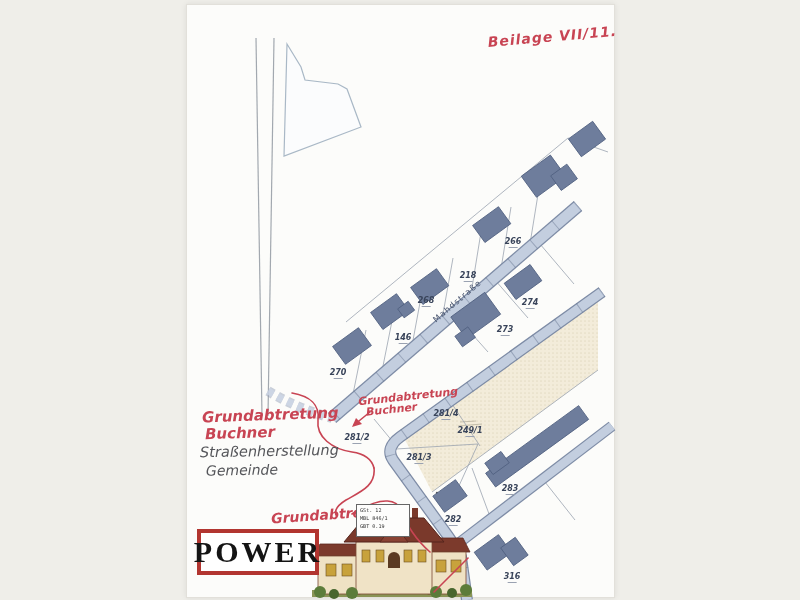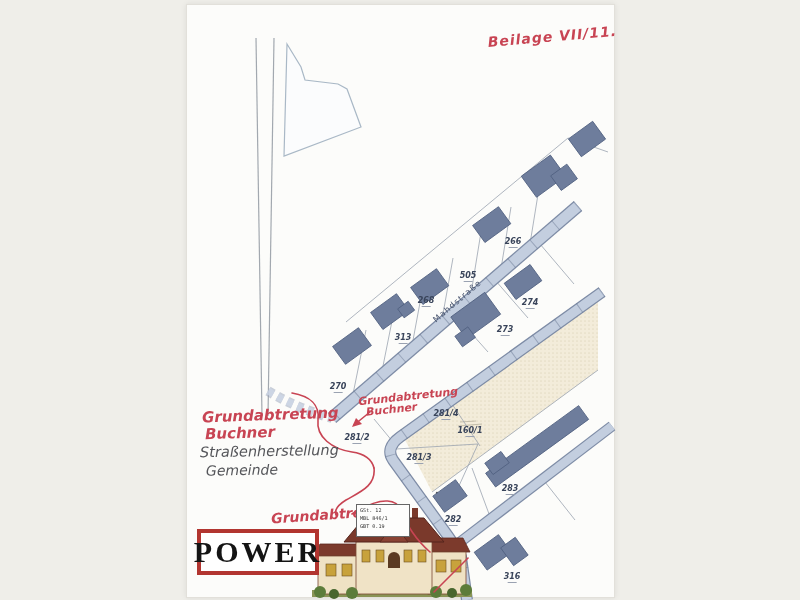--- a/index.html
+++ b/index.html
@@ -157,30 +157,30 @@
     <g fill="none" stroke="#c84453" stroke-width="1.6" stroke-linecap="round">
       <path d="M292,393 C310,396 320,405 318,420 C316,437 332,449 352,452 C366,454 372,460 374,468"></path>
       <path d="M374,468 C376,486 360,492 346,500 C338,505 334,510 336,515"></path>
       <path d="M352,514 C384,494 398,500 402,512 C406,524 416,540 430,552"></path>
       <path d="M468,558 L434,592"></path>
       <line x1="370" y1="412" x2="354" y2="425"></line>
       <polygon points="352,427 362,424 356,418" fill="#c84453" stroke="none"></polygon>
     </g>
   </svg>
 
-  <div class="plabel" style="left:338px;top:388px">270</div>
-  <div class="plabel" style="left:403px;top:339px">313</div>
+  <div class="plabel" style="left:338px;top:374px">270</div>
+  <div class="plabel" style="left:403px;top:339px">146</div>
   <div class="plabel" style="left:426px;top:302px">268</div>
-  <div class="plabel" style="left:468px;top:277px">505</div>
+  <div class="plabel" style="left:468px;top:277px">218</div>
   <div class="plabel" style="left:513px;top:243px">266</div>
   <div class="plabel" style="left:530px;top:304px">274</div>
   <div class="plabel" style="left:505px;top:331px">273</div>
   <div class="plabel" style="left:357px;top:439px">281/2</div>
   <div class="plabel" style="left:446px;top:415px">281/4</div>
-  <div class="plabel" style="left:470px;top:432px">160/1</div>
+  <div class="plabel" style="left:470px;top:432px">249/1</div>
   <div class="plabel" style="left:419px;top:459px">281/3</div>
   <div class="plabel" style="left:510px;top:490px">283</div>
   <div class="plabel" style="left:453px;top:521px">282</div>
   <div class="plabel" style="left:512px;top:578px">316</div>
 
   <div class="hand-red beilage">Beilage VII/11.</div>
   <div class="hand-red lr1">Grundabtretung</div>
   <div class="hand-red lr2">Buchner</div>
   <div class="hand-pencil lp1">Straßenherstellung</div>
   <div class="hand-pencil lp2">Gemeinde</div>

